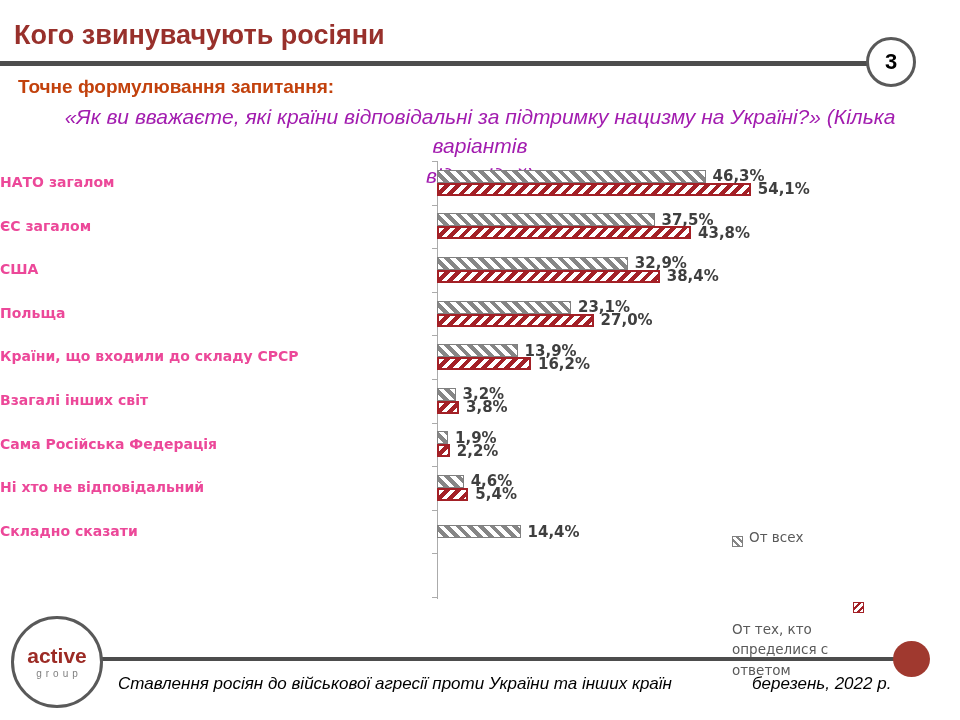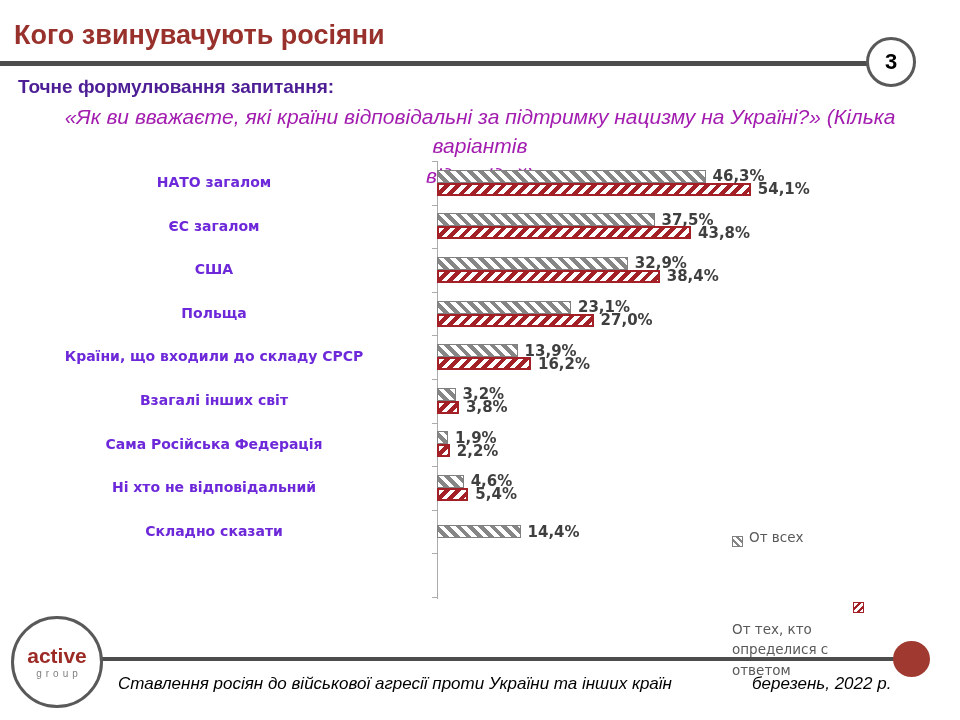--- a/index.html
+++ b/index.html
@@ -3,31 +3,31 @@
 <meta charset="utf-8">
 <style>
   html,body{margin:0;padding:0;}
   body{width:960px;height:720px;position:relative;background:#fff;overflow:hidden;
        font-family:"Liberation Sans",sans-serif;}
   .title{position:absolute;left:14px;top:20px;font-size:27px;font-weight:bold;color:#98302B;}
   .title-rule{position:absolute;left:0;top:61px;width:868px;height:5px;background:#4D4D4D;}
   .page-circle{position:absolute;left:866px;top:37px;width:50px;height:50px;border:3px solid #595959;
        border-radius:50%;background:#fff;display:flex;align-items:center;justify-content:center;
        font-size:22px;font-weight:bold;color:#000;box-sizing:border-box;}
-  .q-label{position:absolute;left:18px;top:76px;font-size:19px;font-weight:bold;color:#4c1d95;}
+  .q-label{position:absolute;left:18px;top:76px;font-size:19px;font-weight:bold;color:#c2410c;}
   .q-text{position:absolute;left:40px;top:102px;width:880px;text-align:center;font-size:21px;
        font-weight:normal;font-style:italic;color:#a21caf;white-space:pre-line;line-height:1.4;}
   #chart{position:absolute;left:0;top:161px;width:960px;height:440px;}
   .axis{position:absolute;left:437px;top:0;width:1px;height:438px;background:#ABABAB;}
   .ticks{position:absolute;left:432px;top:0;width:5px;height:437px;
        background:repeating-linear-gradient(to bottom,#ABABAB 0 1px,transparent 1px 43.6px);}
   #chart-rows{position:absolute;left:0;top:0;width:960px;}
   .chart-row{display:flex;height:43.6px;align-items:center;}
-  .cat-label{width:437px;padding-right:9px;box-sizing:border-box;text-align:center;font-size:14px;
-       font-weight:bold;color:#6d28d9;white-space:pre-line;line-height:1.25;flex:none;
+  .cat-label{width:437px;padding-right:9px;box-sizing:border-box;text-align:left;font-size:14px;
+       font-weight:bold;color:#ec4899;white-space:pre-line;line-height:1.25;flex:none;
        font-family:"DejaVu Sans",sans-serif;}
   .cat-label.small{font-size:12px;}
   .bars{flex:1;display:flex;flex-direction:column;justify-content:center;}
   .bar-line{display:flex;align-items:center;height:13px;}
   .bar{height:13px;box-sizing:border-box;flex:none;}
   .bar.s0{background:repeating-linear-gradient(45deg,#fff 0 4px,#868686 4px 8px);border:1px solid #808080;}
   .bar.s1{background:repeating-linear-gradient(135deg,#fff 0 4px,#A32026 4px 8px);border:2px solid #A32026;}
   .bar-value{margin-left:7px;font-size:15px;font-weight:bold;color:#3F3F3F;white-space:nowrap;
        font-family:"DejaVu Sans",sans-serif;}
   .legend-item{position:absolute;display:flex;gap:6px;font-size:13.5px;color:#595959;

